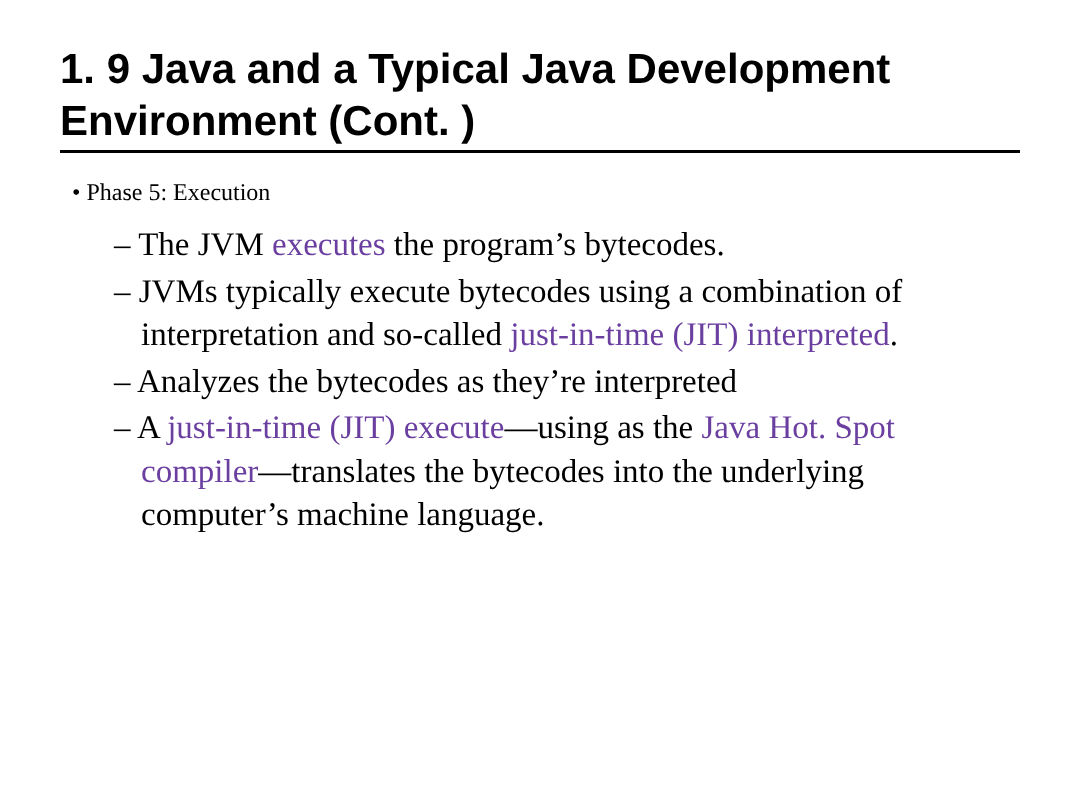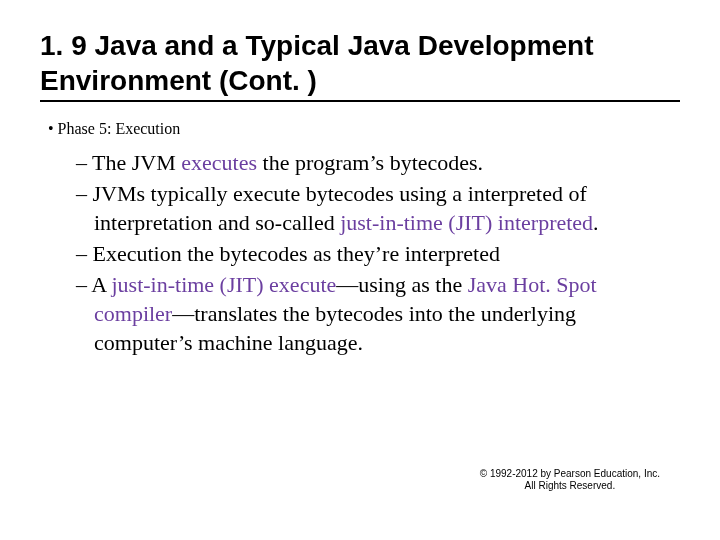--- a/index.html
+++ b/index.html
@@ -66,29 +66,25 @@
 
   <div class="bullet-l1">• Phase 5: Execution</div>
 
   <div class="sub-list">
 
     <div class="bullet-l2">
       <span>– The JVM </span><span class="kw">executes</span><span> the program’s bytecodes.</span>
     </div>
 
     <div class="bullet-l2">
-      <span>– JVMs typically execute bytecodes using a interpreted of interpretation and so-called </span><span class="kw">just-in-time (JIT) interpreted</span><span>.</span>
+      <span>– JVMs typically execute bytecodes using a combination of interpretation and so-called </span><span class="kw">just-in-time (JIT) interpreted</span><span>.</span>
     </div>
 
-    <div class="bullet-l2">– Execution the bytecodes as they’re interpreted</div>
+    <div class="bullet-l2">– Analyzes the bytecodes as they’re interpreted</div>
 
     <div class="bullet-l2">
       <span>– A </span><span class="kw">just-in-time (JIT) execute</span><span>—using as the </span><span class="kw">Java Hot. Spot compiler</span><span>—translates the bytecodes into the underlying computer’s machine language.</span>
     </div>
 
   </div>
 
-  <div class="footer">
-    <div>© 1992-2012 by Pearson Education, Inc.</div>
-    <div>All Rights Reserved.</div>
-  </div>
 
 </div>
 
 </body></html>

